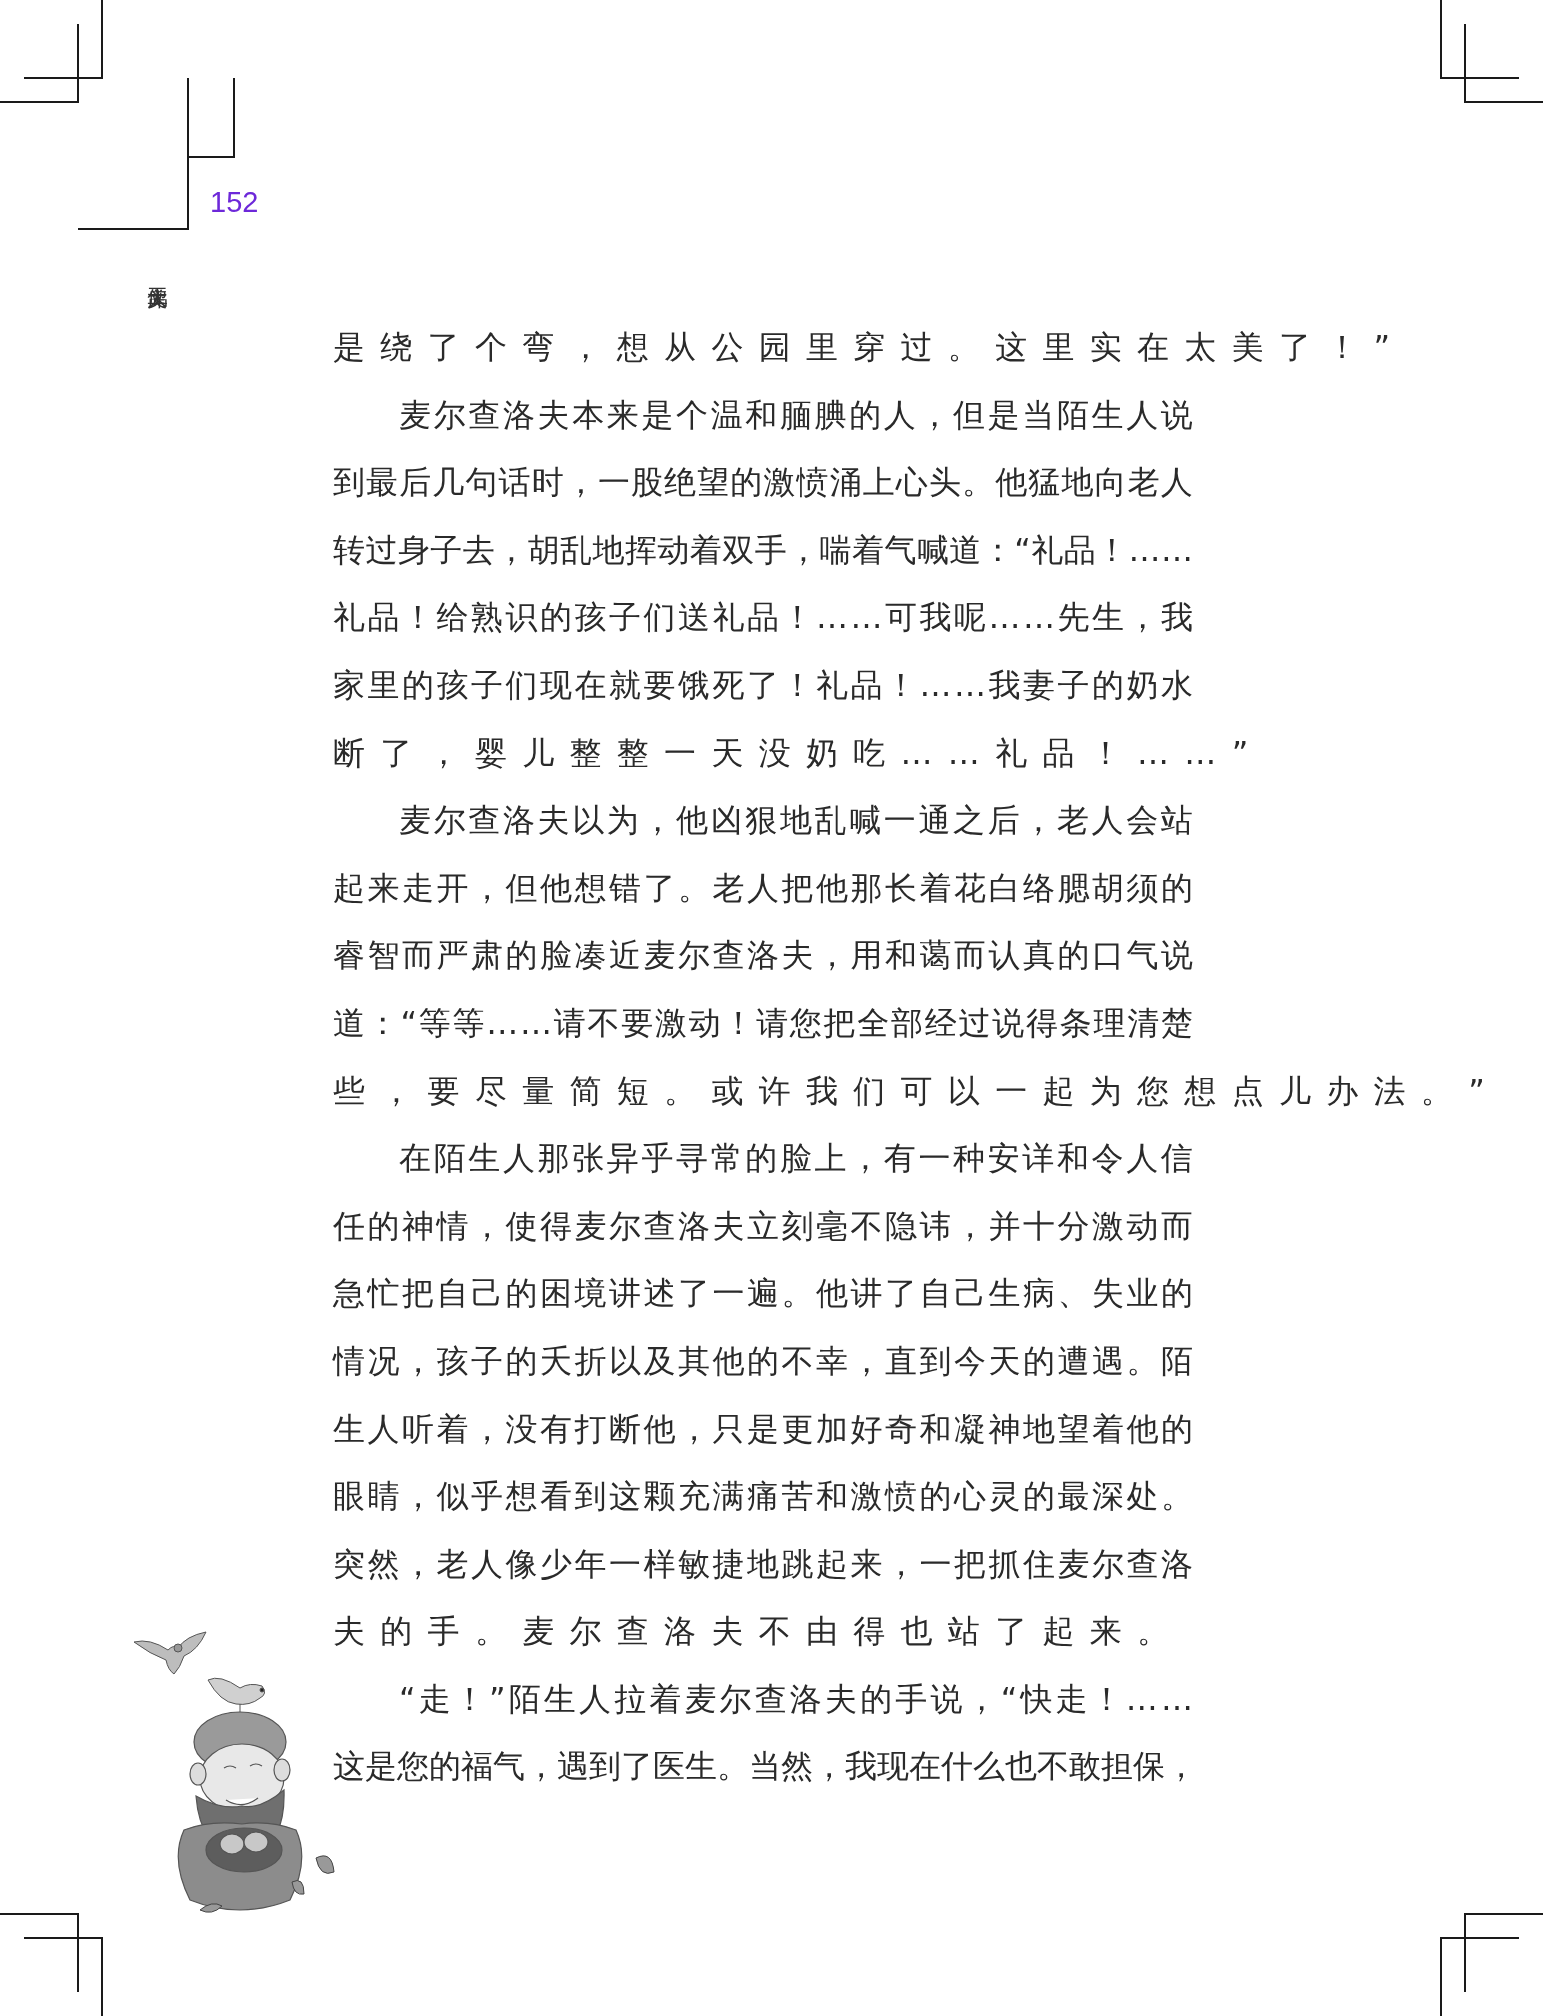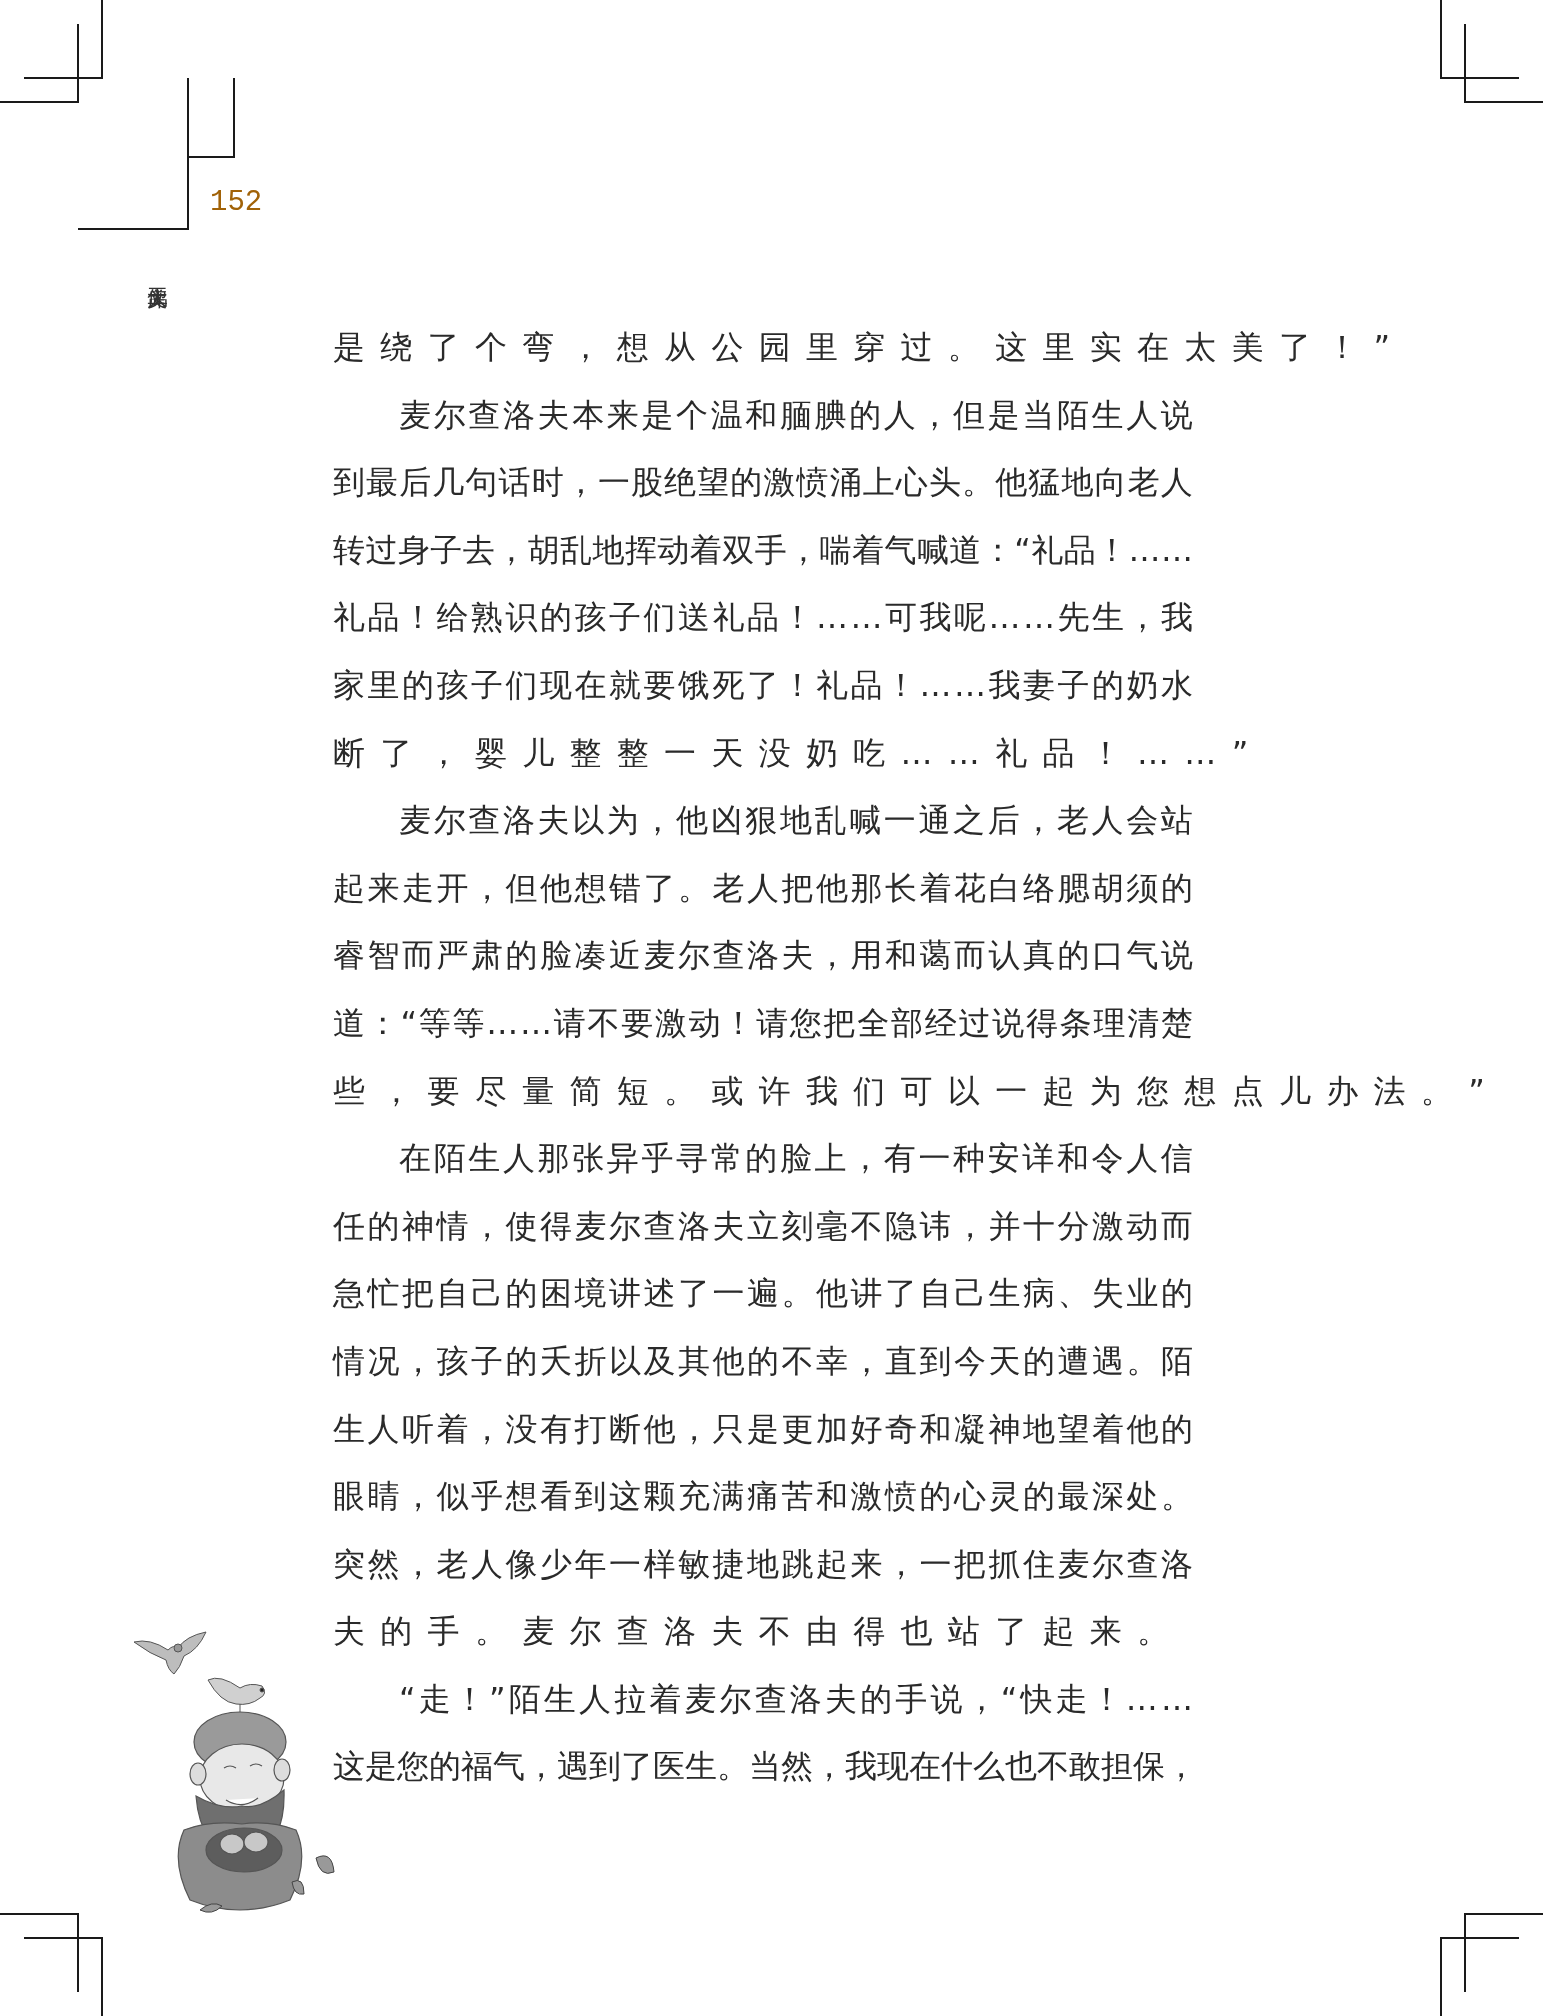--- a/index.html
+++ b/index.html
@@ -19,23 +19,23 @@
     position: absolute;
     background: #1a1a1a;
   }
   .h { height: 2px; }
   .v { width: 2px; }
 
   .page-number {
     position: absolute;
     left: 210px;
     top: 186px;
-    font-family: Liberation Mono, monospace;
+    font-family: Liberation Sans, sans-serif;
     font-size: 29px;
-    color: #a16207;
+    color: #6d28d9;
     letter-spacing: 0px;
   }
   .running-head {
     position: absolute;
     left: 146px;
     top: 272px;
     width: 24px;
     font-size: 20px;
     line-height: 24px;
     color: #333;

